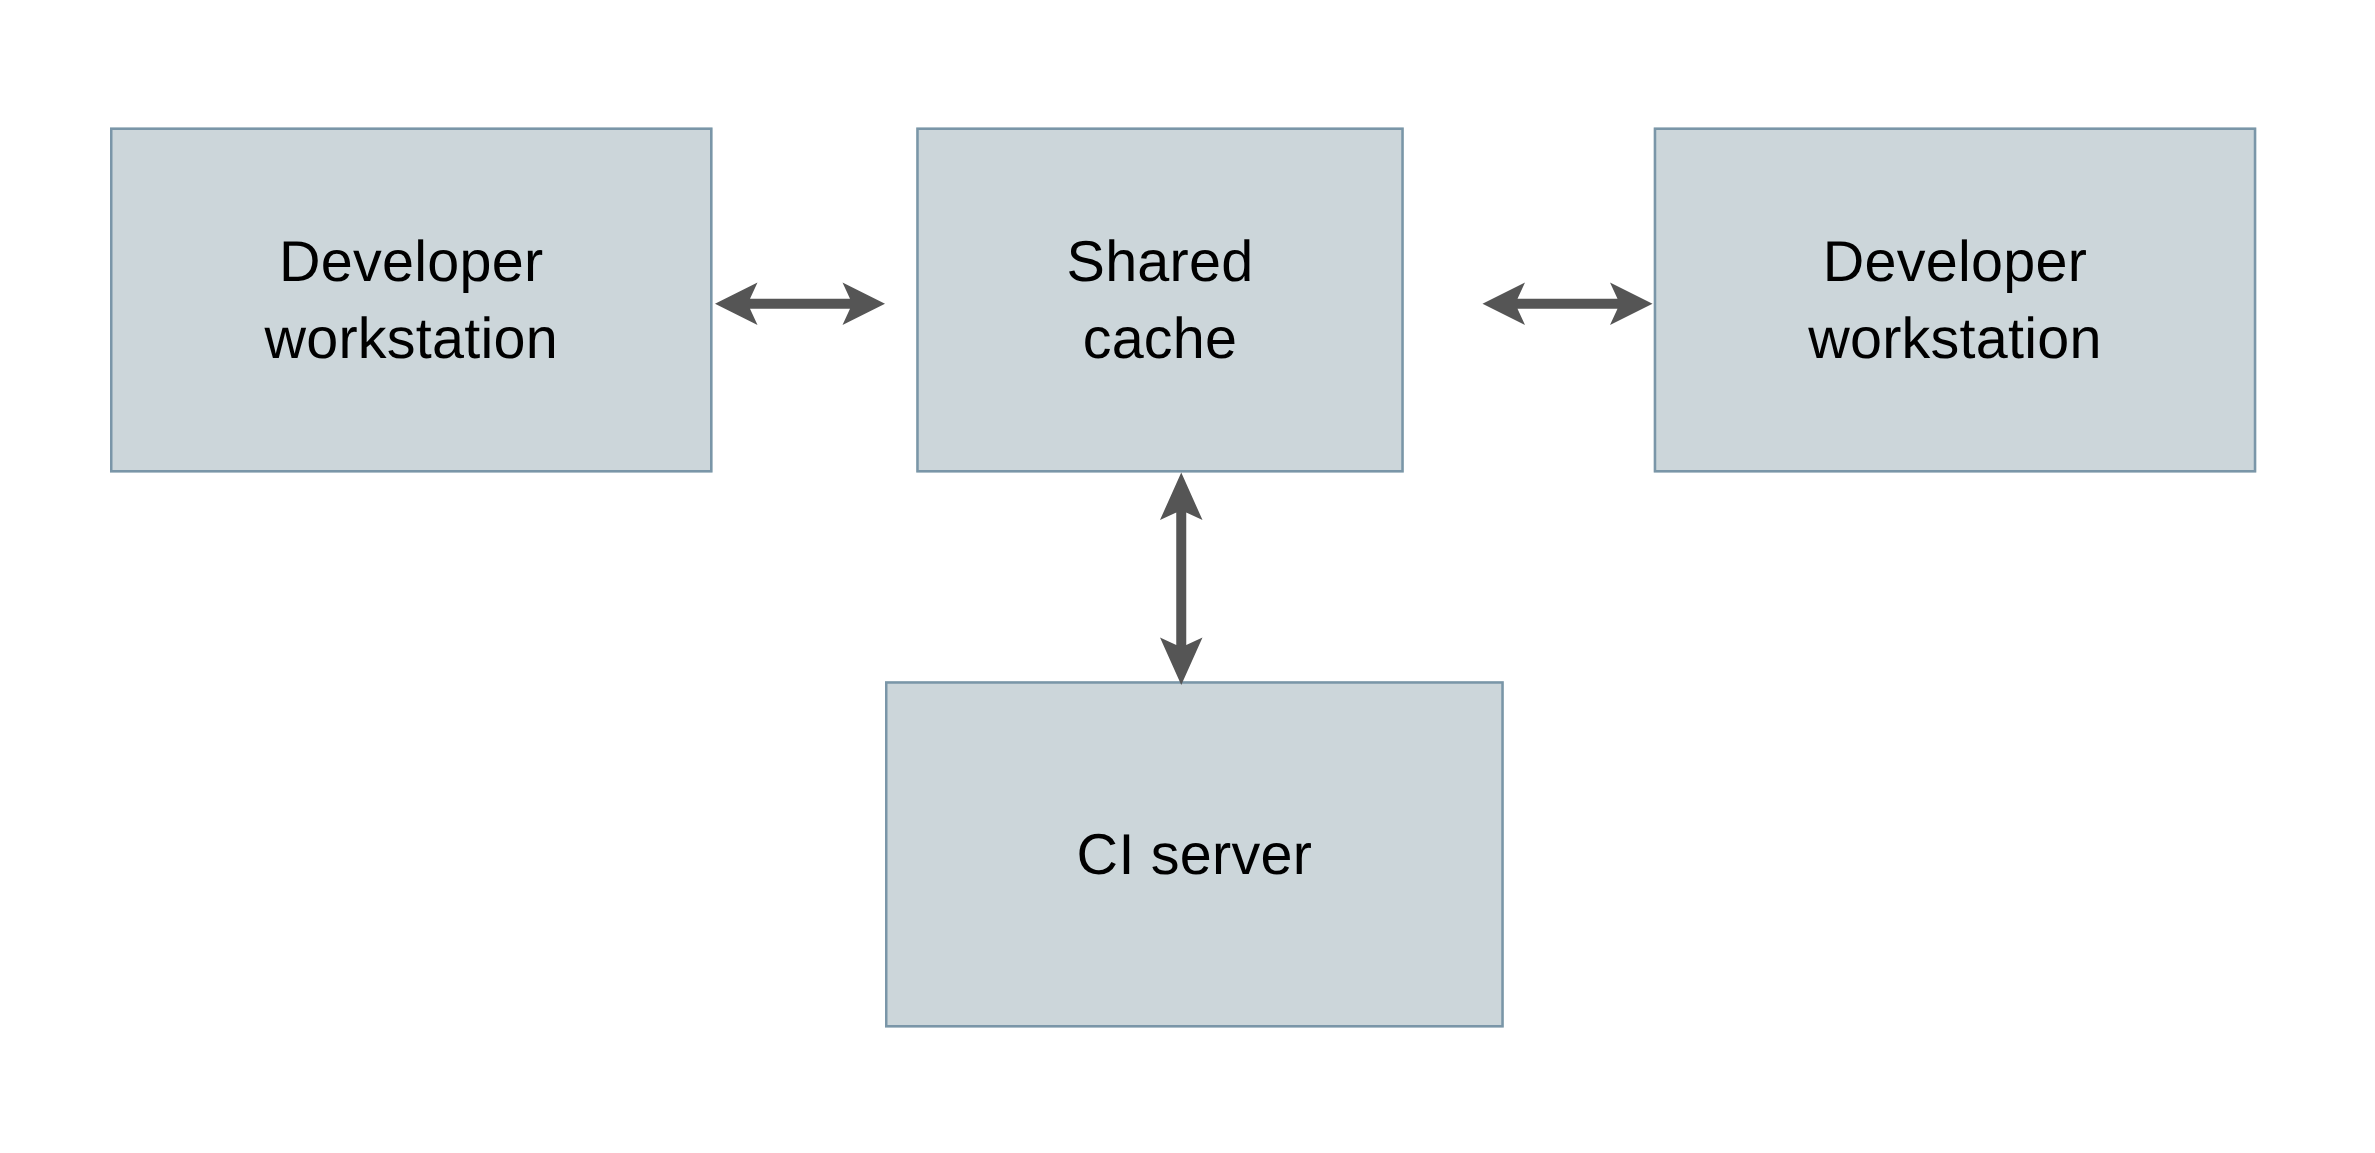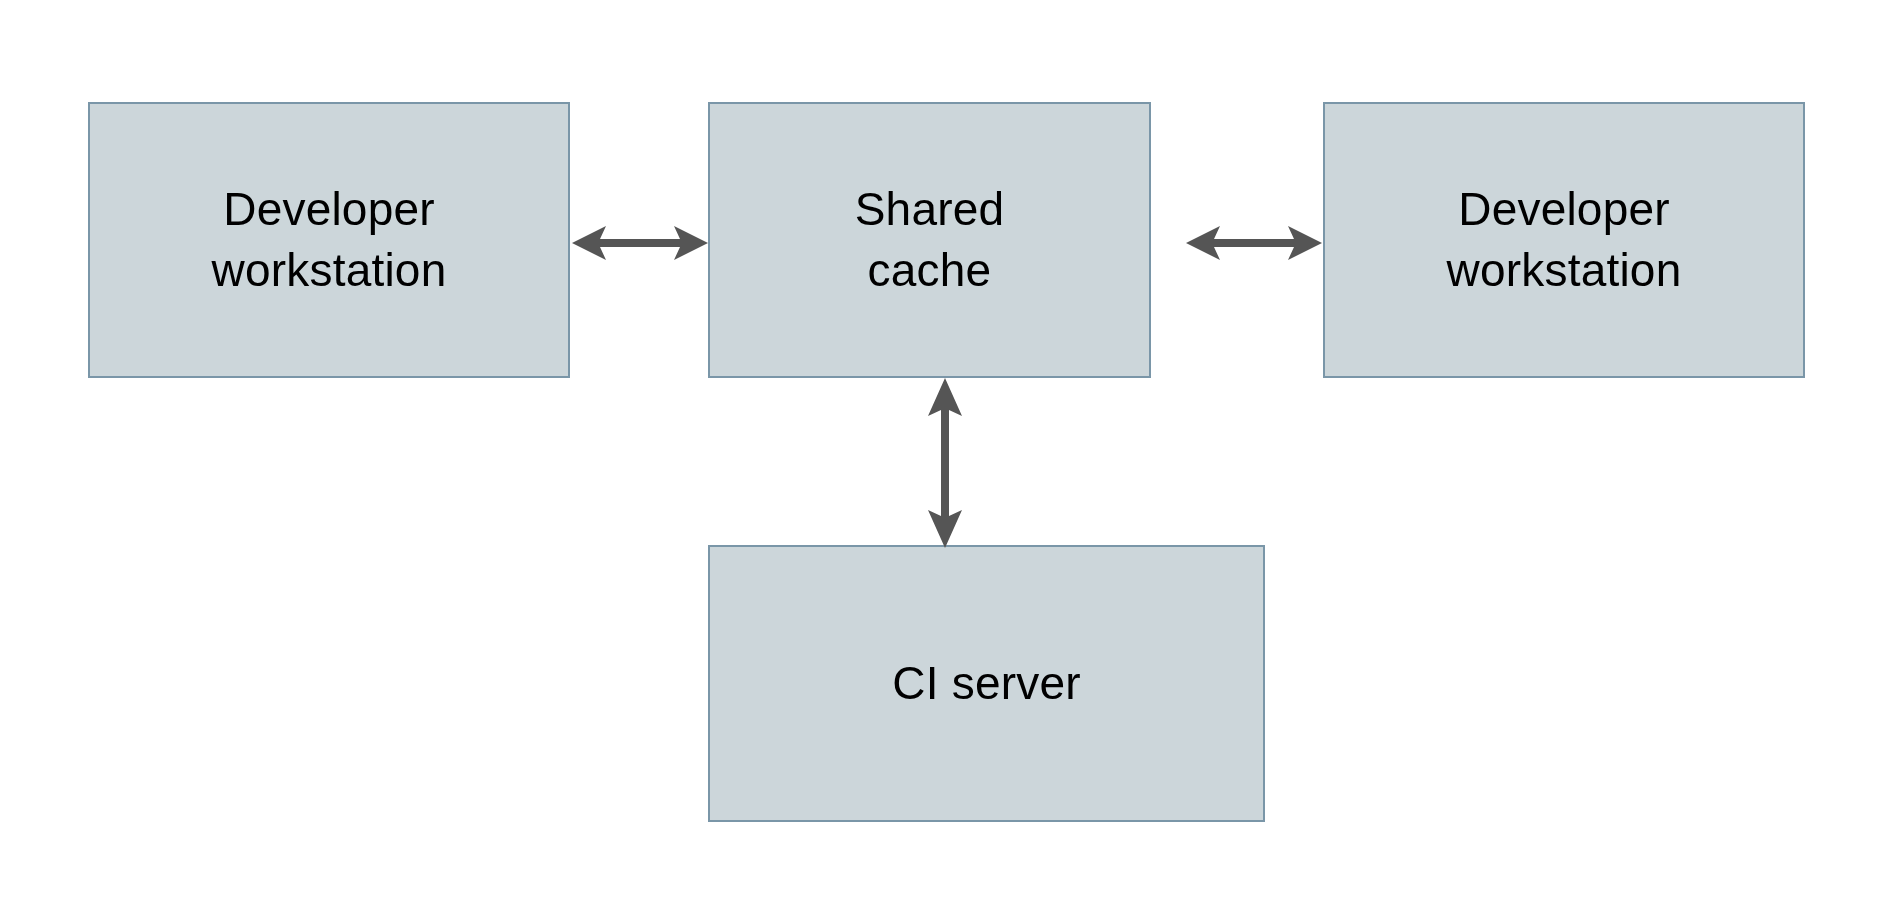--- a/index.html
+++ b/index.html
@@ -37,23 +37,23 @@
     font-size: 46px;
     line-height: 1.32;
     color: #000000;
     letter-spacing: 0.2px;
     white-space: pre-line;
     padding: 0 10px;
   }
 
   
   #node-dev-left   { left: 88px;   top: 102px; width: 482px; height: 276px; }
-  #node-cache      { left: 708px;  top: 102px; width: 443px; height: 276px; }
+  #node-cache      { left: 733px;  top: 102px; width: 390px; height: 276px; }
   #node-dev-right  { left: 1323px; top: 102px; width: 482px; height: 276px; }
-  #node-ci         { left: 708px;  top: 545px; width: 557px; height: 277px; }
+  #node-ci         { left: 708px;  top: 545px; width: 495px; height: 277px; }
 
   
   .connector {
     position: absolute;
     pointer-events: none;
   }
   #edge-left-cache   { left: 560px;  top: 206px; width: 160px; height: 74px; }
   #edge-cache-right  { left: 1174px; top: 206px; width: 160px; height: 74px; }
   #edge-cache-ci     { left: 908px;  top: 372px; width: 74px;  height: 182px; }
 

